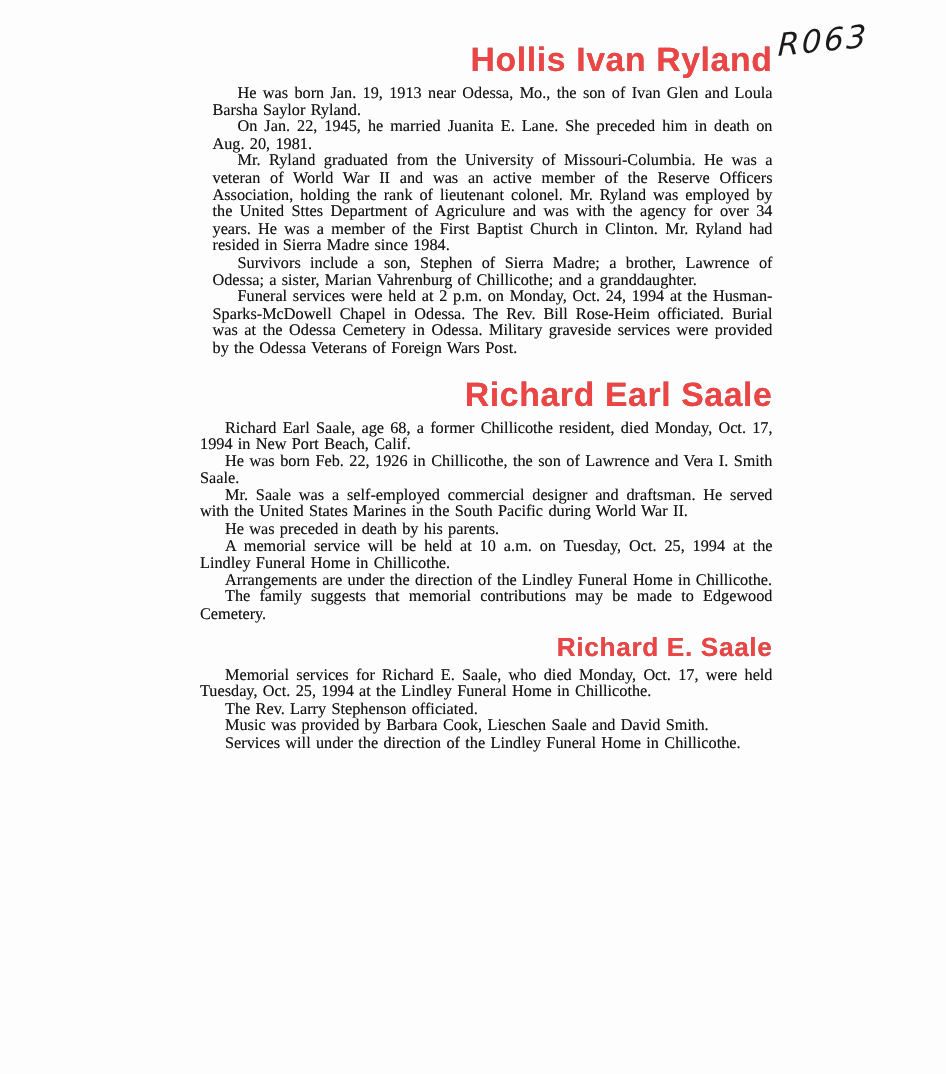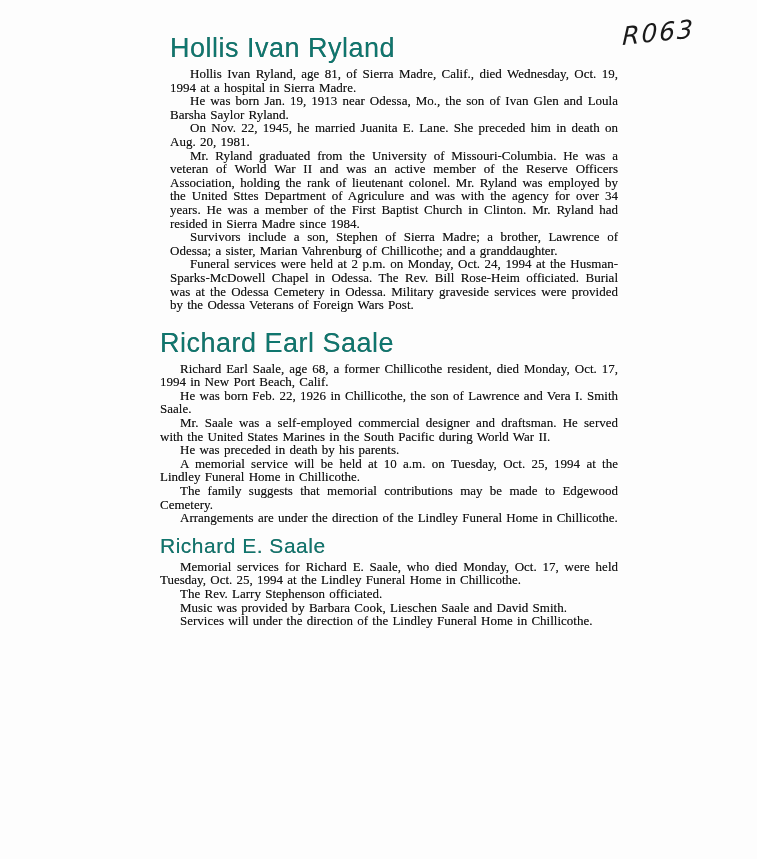--- a/index.html
+++ b/index.html
@@ -32,25 +32,25 @@
     color: #1a1a1a;
   }
   .column {
     position: absolute;
     left: 160px;
     top: 34px;
     width: 458px;
   }
   .obit h1 {
     font-family: "Liberation Sans", sans-serif;
-    font-weight: normal;
-    text-align: left;
+    font-weight: bold;
+    text-align: right;
     margin: 0 0 4px 0;
     letter-spacing: 0.5px;
-    color: #0f766e;
+    color: #ef4444;
   }
   .obit-1 h1, .obit-2 h1 { font-size: 27px; line-height: 29px; }
   .obit-3 h1 { font-size: 21px; line-height: 23px; }
   .obit-1 { padding-left: 10px; }
   .obit-2 h1 { margin-top: 17px; }
   .obit-3 h1 { margin-top: 9px; margin-bottom: 3px; }
   .obit p {
     margin: 0;
     font-size: 13px;
     line-height: 13.6px;
@@ -65,37 +65,36 @@
 <body style="background: rgb(253, 253, 253); color: rgb(20, 20, 20);">
 
 <div class="scan-page">
 
   <div class="annotation">R063</div>
 
   <div class="column">
 
     <section class="obit obit-1">
       <h1>Hollis Ivan Ryland</h1>
-      <p>Hollis Ivan Ryland, age 81, of Sierra Madre, Calif., died Wednesday, Oct. 19, 1994 at a hospital in Sierra Madre.</p>
       <p>He was born Jan. 19, 1913 near Odessa, Mo., the son of Ivan Glen and Loula Barsha Saylor Ryland.</p>
-      <p>On Nov. 22, 1945, he married Juanita E. Lane. She preceded him in death on Aug. 20, 1981.</p>
+      <p>On Jan. 22, 1945, he married Juanita E. Lane. She preceded him in death on Aug. 20, 1981.</p>
       <p>Mr. Ryland graduated from the University of Missouri-Columbia. He was a veteran of World War II and was an active member of the Reserve Officers Association, holding the rank of lieutenant colonel. Mr. Ryland was employed by the United Sttes Department of Agriculure and was with the agency for over 34 years. He was a member of the First Baptist Church in Clinton. Mr. Ryland had resided in Sierra Madre since 1984.</p>
       <p>Survivors include a son, Stephen of Sierra Madre; a brother, Lawrence of Odessa; a sister, Marian Vahrenburg of Chillicothe; and a granddaughter.</p>
       <p>Funeral services were held at 2 p.m. on Monday, Oct. 24, 1994 at the Husman-Sparks-McDowell Chapel in Odessa. The Rev. Bill Rose-Heim officiated. Burial was at the Odessa Cemetery in Odessa. Military graveside services were provided by the Odessa Veterans of Foreign Wars Post.</p>
     </section>
 
     <section class="obit obit-2">
       <h1>Richard Earl Saale</h1>
       <p>Richard Earl Saale, age 68, a former Chillicothe resident, died Monday, Oct. 17, 1994 in New Port Beach, Calif.</p>
       <p>He was born Feb. 22, 1926 in Chillicothe, the son of Lawrence and Vera I. Smith Saale.</p>
       <p>Mr. Saale was a self-employed commercial designer and draftsman. He served with the United States Marines in the South Pacific during World War II.</p>
       <p>He was preceded in death by his parents.</p>
       <p>A memorial service will be held at 10 a.m. on Tuesday, Oct. 25, 1994 at the Lindley Funeral Home in Chillicothe.</p>
+      <p>Arrangements are under the direction of the Lindley Funeral Home in Chillicothe.</p>
       <p>The family suggests that memorial contributions may be made to Edgewood Cemetery.</p>
-      <p>Arrangements are under the direction of the Lindley Funeral Home in Chillicothe.</p>
     </section>
 
     <section class="obit obit-3">
       <h1>Richard E. Saale</h1>
       <p>Memorial services for Richard E. Saale, who died Monday, Oct. 17, were held Tuesday, Oct. 25, 1994 at the Lindley Funeral Home in Chillicothe.</p>
       <p>The Rev. Larry Stephenson officiated.</p>
       <p>Music was provided by Barbara Cook, Lieschen Saale and David Smith.</p>
       <p>Services will under the direction of the Lindley Funeral Home in Chillicothe.</p>
     </section>
 

